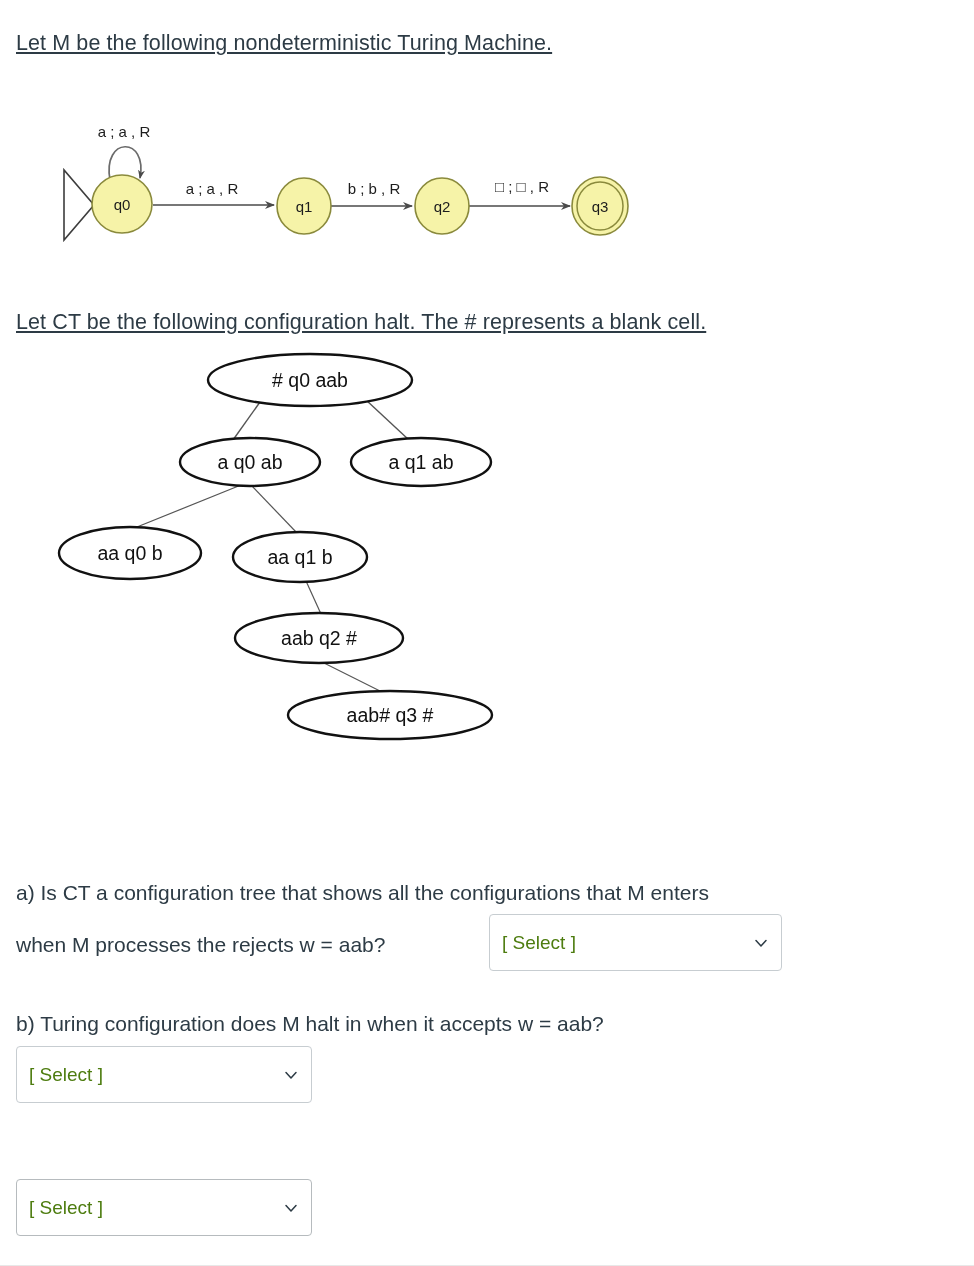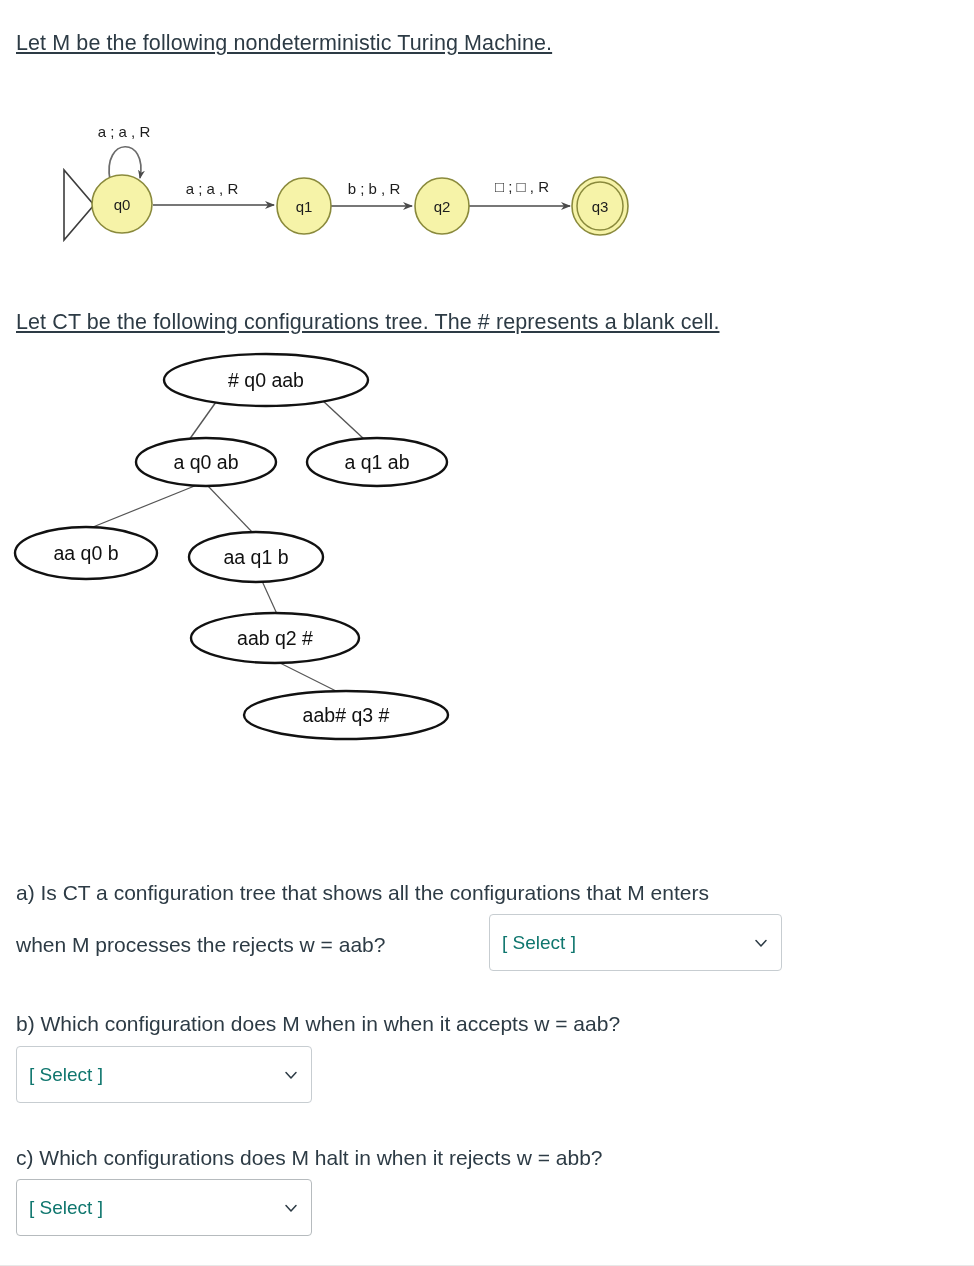--- a/index.html
+++ b/index.html
@@ -46,20 +46,21 @@
     height: 140px;
   }
 
   
   #ct-figure {
     position: absolute;
     left: 0px;
     top: 352px;
     width: 470px;
     height: 400px;
+    padding-left: 44px;
   }
 
   
   .q-line {
     position: absolute;
     font-size: 21px;
     line-height: 1.55;
     color: #2d3b45;
     white-space: nowrap;
   }
@@ -74,21 +75,21 @@
     background: #ffffff;
     border: 1px solid #c7cdd1;
     border-radius: 4px;
     display: flex;
     align-items: center;
     padding: 0 12px;
     cursor: pointer;
   }
   .select-box .sel-label {
     font-size: 19px;
-    color: #0f766e;
+    color: #4d7c0f;
     flex: 1 1 auto;
     white-space: nowrap;
   }
   .select-box .chev {
     flex: 0 0 auto;
     width: 16px;
     height: 16px;
     display: block;
   }
   #select-a { left: 489px; top: 914px; width: 293px; height: 57px; }
@@ -152,21 +153,21 @@
         <text x="548" y="100" text-anchor="middle" font-family="'Liberation Sans', sans-serif" font-size="15" fill="#1d1d1d">q3</text>
       </g>
 
       <text x="72" y="25" text-anchor="middle" font-family="'Liberation Sans', sans-serif" font-size="15" fill="#1d1d1d">a ; a , R</text>
       <text x="160" y="82" text-anchor="middle" font-family="'Liberation Sans', sans-serif" font-size="15" fill="#1d1d1d">a ; a , R</text>
       <text x="322" y="82" text-anchor="middle" font-family="'Liberation Sans', sans-serif" font-size="15" fill="#1d1d1d">b ; b , R</text>
       <text x="470" y="80" text-anchor="middle" font-family="'Liberation Sans', sans-serif" font-size="15" fill="#1d1d1d">□ ; □ , R</text>
     </svg>
   </div>
 
-  <div class="prose" id="intro-ct">Let CT be the following configurations tree. The # represents a blank cell.</div>
+  <div class="prose" id="intro-ct">Let CT be the following configuration halt. The # represents a blank cell.</div>
 
   <div id="ct-figure">
     <svg width="470" height="400" viewBox="0 0 470 400">
 
       <g>
         <line x1="216" y1="50" x2="189" y2="88" stroke="#555" stroke-width="1.4"></line>
         <line x1="322" y1="48" x2="365" y2="88" stroke="#555" stroke-width="1.4"></line>
         <line x1="197" y1="133" x2="88" y2="177" stroke="#555" stroke-width="1.2"></line>
         <line x1="207" y1="133" x2="253" y2="181" stroke="#555" stroke-width="1.2"></line>
         <line x1="262" y1="229" x2="277" y2="262" stroke="#555" stroke-width="1.2"></line>
@@ -213,30 +214,29 @@
   <div class="q-line" id="qa-line1">a) Is CT a configuration tree that  shows all the configurations that M enters</div>
   <div class="q-line" id="qa-line2">when M  processes the rejects  w = aab?</div>
 
   <div class="select-box" id="select-a">
     <span class="sel-label">[ Select ]</span>
     <svg class="chev" viewBox="0 0 16 16">
       <path d="M3 5.5 L8 11 L13 5.5" fill="none" stroke="#2d3b45" stroke-width="1.5" stroke-linecap="round" stroke-linejoin="round"></path>
     </svg>
   </div>
 
-  <div class="q-line" id="qb-line">b) Which configuration does M when in when it accepts w = aab?</div>
+  <div class="q-line" id="qb-line">b) Turing configuration does M halt in when it accepts w = aab?</div>
 
   <div class="select-box" id="select-b">
     <span class="sel-label">[ Select ]</span>
     <svg class="chev" viewBox="0 0 16 16">
       <path d="M3 5.5 L8 11 L13 5.5" fill="none" stroke="#2d3b45" stroke-width="1.5" stroke-linecap="round" stroke-linejoin="round"></path>
     </svg>
   </div>
 
-  <div class="q-line" id="qc-line">c) Which configurations does M halt in when it rejects  w = abb?</div>
 
   <div class="select-box" id="select-c">
     <span class="sel-label">[ Select ]</span>
     <svg class="chev" viewBox="0 0 16 16">
       <path d="M3 5.5 L8 11 L13 5.5" fill="none" stroke="#2d3b45" stroke-width="1.5" stroke-linecap="round" stroke-linejoin="round"></path>
     </svg>
   </div>
 
 </div>
 

